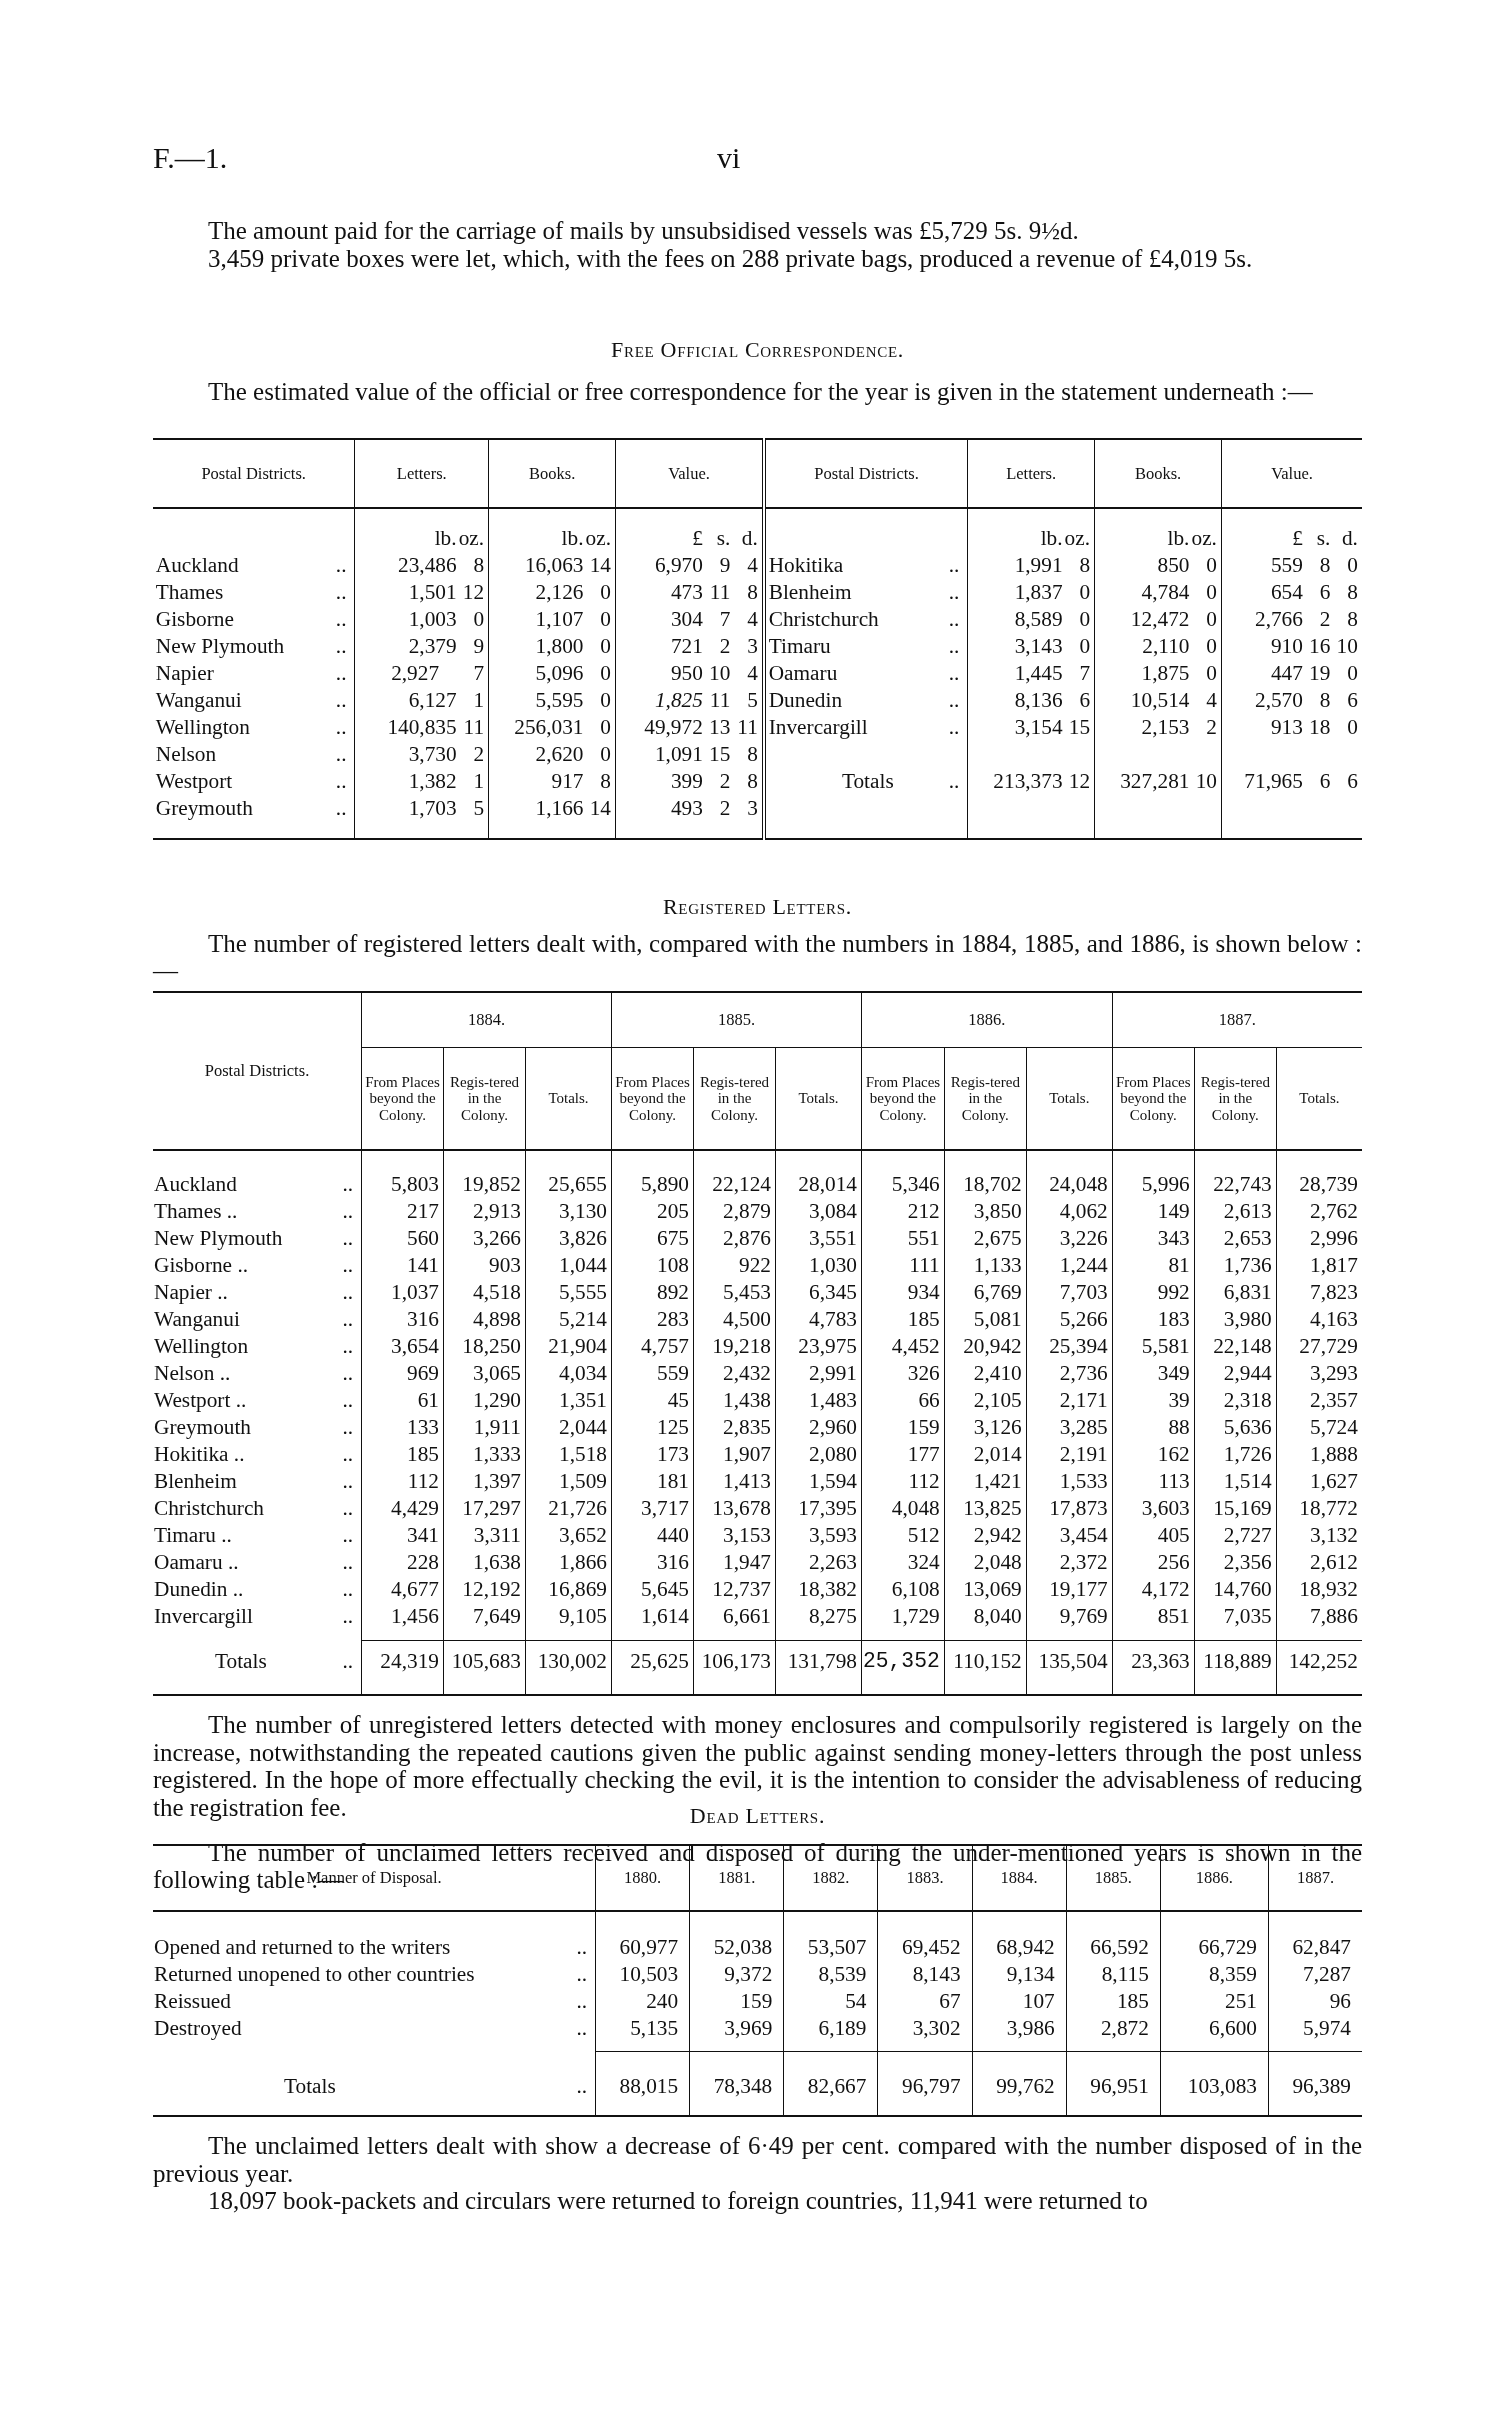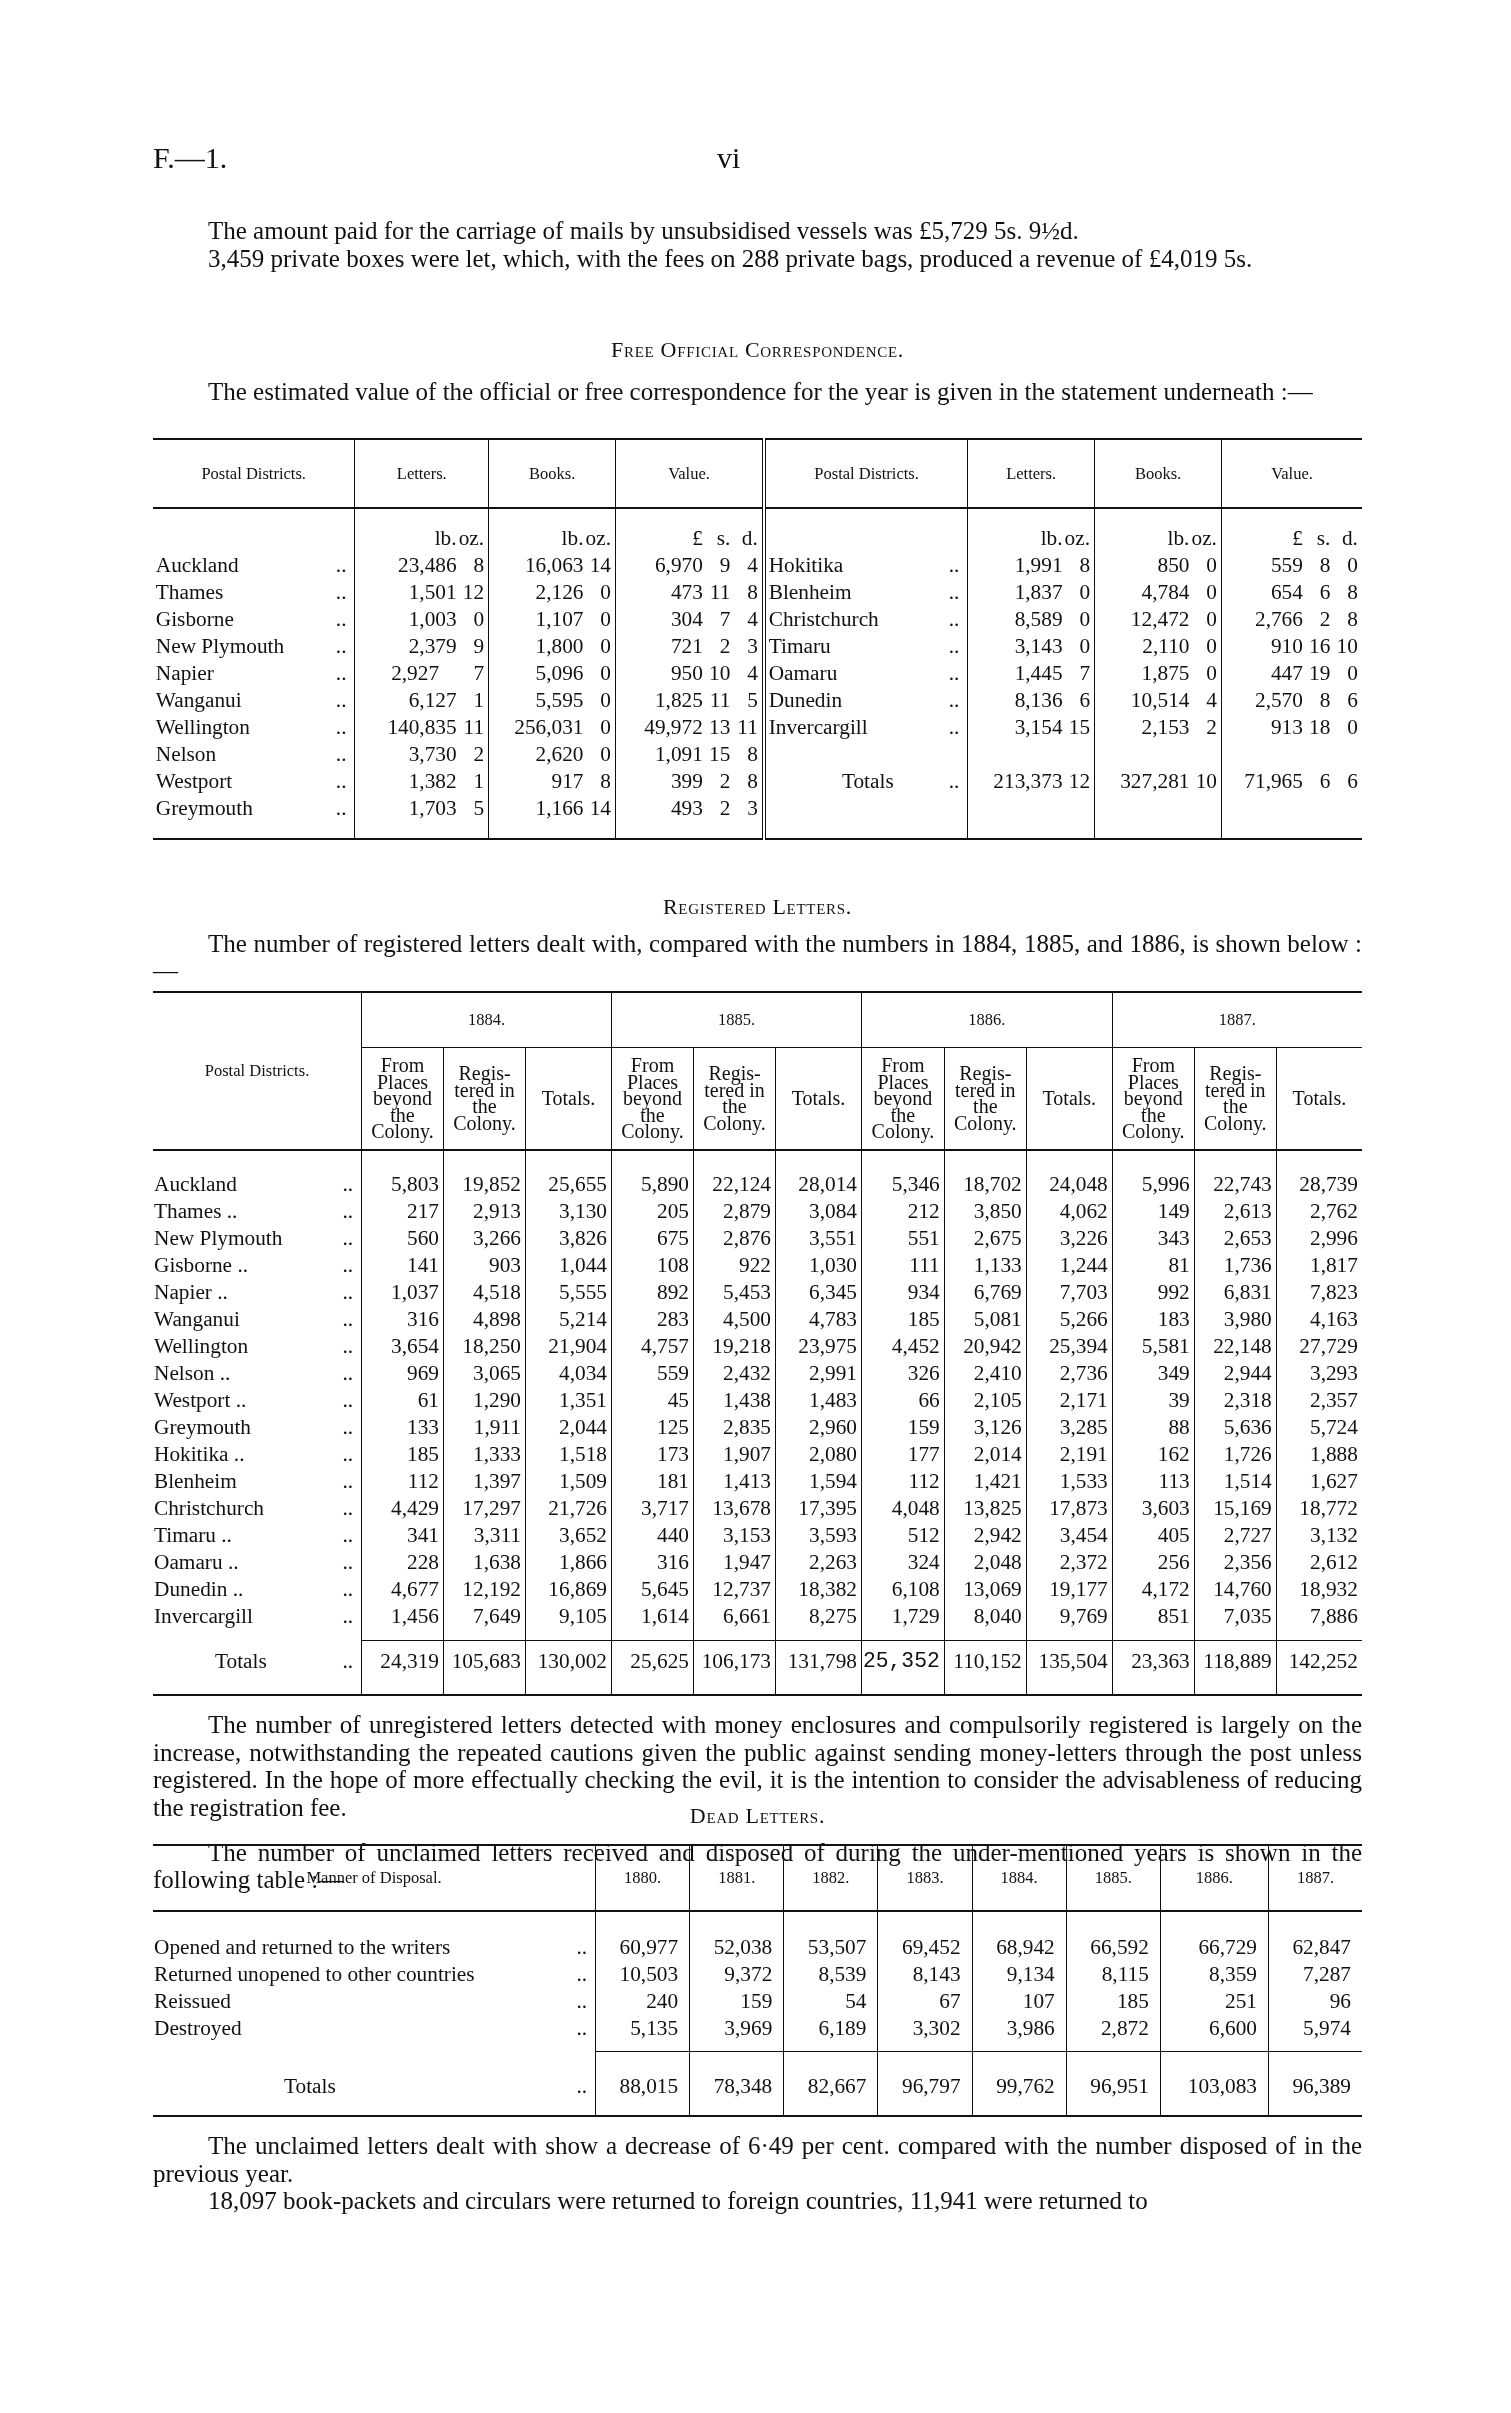--- a/index.html
+++ b/index.html
@@ -16,21 +16,21 @@
   .heading { text-align: center; font-size: 22px; font-variant: small-caps; letter-spacing: 0.7px; }
   .abs { position: absolute; left: 0; width: 1209px; }
   table { border-collapse: collapse; width: 100%; font-size: 21.3px; }
   .rule-top { border-top: 2.1px solid #111; }
   .rule-bot { border-bottom: 2.1px solid #111; }
   th { font-weight: normal; font-size: 16.5px; vertical-align: middle; }
   td.num { text-align: right; padding-right: 4.1px; white-space: nowrap; }
   td.name { text-align: left; white-space: nowrap; }
   .vl { border-left: 1.4px solid #111; }
   .dvl { border-left: 4.1px double #111; }
-  .sm { font-size: 20px; line-height: 16.5px; }
+  .sm { font-size: 15px; line-height: 16.5px; }
 </style>
 </head>
 <body>
 
 <div class="page">
 
   <div class="hdr">
     <span class="ref">F.—1.</span>
     <span class="pg">vi</span>
   </div>
@@ -117,21 +117,21 @@
             <td class="num vl"><span style="display: inline-block; text-align: right; width: 69px;">950</span><span style="display: inline-block; text-align: right; width: 27.5px;">10</span><span style="display: inline-block; text-align: right; width: 27.5px;">4</span></td>
             <td class="name dvl" style="padding-left: 2.8px;"><span>Oamaru</span><span style="float: right; padding-right: 6.9px;"> ..</span></td>
             <td class="num vl"><span style="display: inline-block; text-align: right; width: 83px;">1,445</span><span style="display: inline-block; text-align: right; width: 27.5px;">7</span></td>
             <td class="num vl"><span style="display: inline-block; text-align: right; width: 83px;">1,875</span><span style="display: inline-block; text-align: right; width: 27.5px;">0</span></td>
             <td class="num vl"><span style="display: inline-block; text-align: right; width: 69px;">447</span><span style="display: inline-block; text-align: right; width: 27.5px;">19</span><span style="display: inline-block; text-align: right; width: 27.5px;">0</span></td>
           </tr>
           <tr style="height: 22px;">
             <td class="name" style="padding-left: 2.8px;"><span>Wanganui</span><span style="float: right; padding-right: 6.9px;"> ..</span></td>
             <td class="num vl"><span style="display: inline-block; text-align: right; width: 83px;">6,127</span><span style="display: inline-block; text-align: right; width: 27.5px;">1</span></td>
             <td class="num vl"><span style="display: inline-block; text-align: right; width: 83px;">5,595</span><span style="display: inline-block; text-align: right; width: 27.5px;">0</span></td>
-            <td class="num vl"><span style="display: inline-block; text-align: right; width: 69px;">1,825</span><span style="display: inline-block; text-align: right; width: 27.5px;">11</span><span style="display: inline-block; text-align: right; width: 27.5px;">5</span></td>
+            <td class="num vl"><span style="display: inline-block; text-align: right; width: 69px; font-style: italic;">1,825</span><span style="display: inline-block; text-align: right; width: 27.5px;">11</span><span style="display: inline-block; text-align: right; width: 27.5px;">5</span></td>
             <td class="name dvl" style="padding-left: 2.8px;"><span>Dunedin</span><span style="float: right; padding-right: 6.9px;"> ..</span></td>
             <td class="num vl"><span style="display: inline-block; text-align: right; width: 83px;">8,136</span><span style="display: inline-block; text-align: right; width: 27.5px;">6</span></td>
             <td class="num vl"><span style="display: inline-block; text-align: right; width: 83px;">10,514</span><span style="display: inline-block; text-align: right; width: 27.5px;">4</span></td>
             <td class="num vl"><span style="display: inline-block; text-align: right; width: 69px;">2,570</span><span style="display: inline-block; text-align: right; width: 27.5px;">8</span><span style="display: inline-block; text-align: right; width: 27.5px;">6</span></td>
           </tr>
           <tr style="height: 22px;">
             <td class="name" style="padding-left: 2.8px;"><span>Wellington</span><span style="float: right; padding-right: 6.9px;"> ..</span></td>
             <td class="num vl"><span style="display: inline-block; text-align: right; width: 83px;">140,835</span><span style="display: inline-block; text-align: right; width: 27.5px;">11</span></td>
             <td class="num vl"><span style="display: inline-block; text-align: right; width: 83px;">256,031</span><span style="display: inline-block; text-align: right; width: 27.5px;">0</span></td>
             <td class="num vl"><span style="display: inline-block; text-align: right; width: 69px;">49,972</span><span style="display: inline-block; text-align: right; width: 27.5px;">13</span><span style="display: inline-block; text-align: right; width: 27.5px;">11</span></td>

